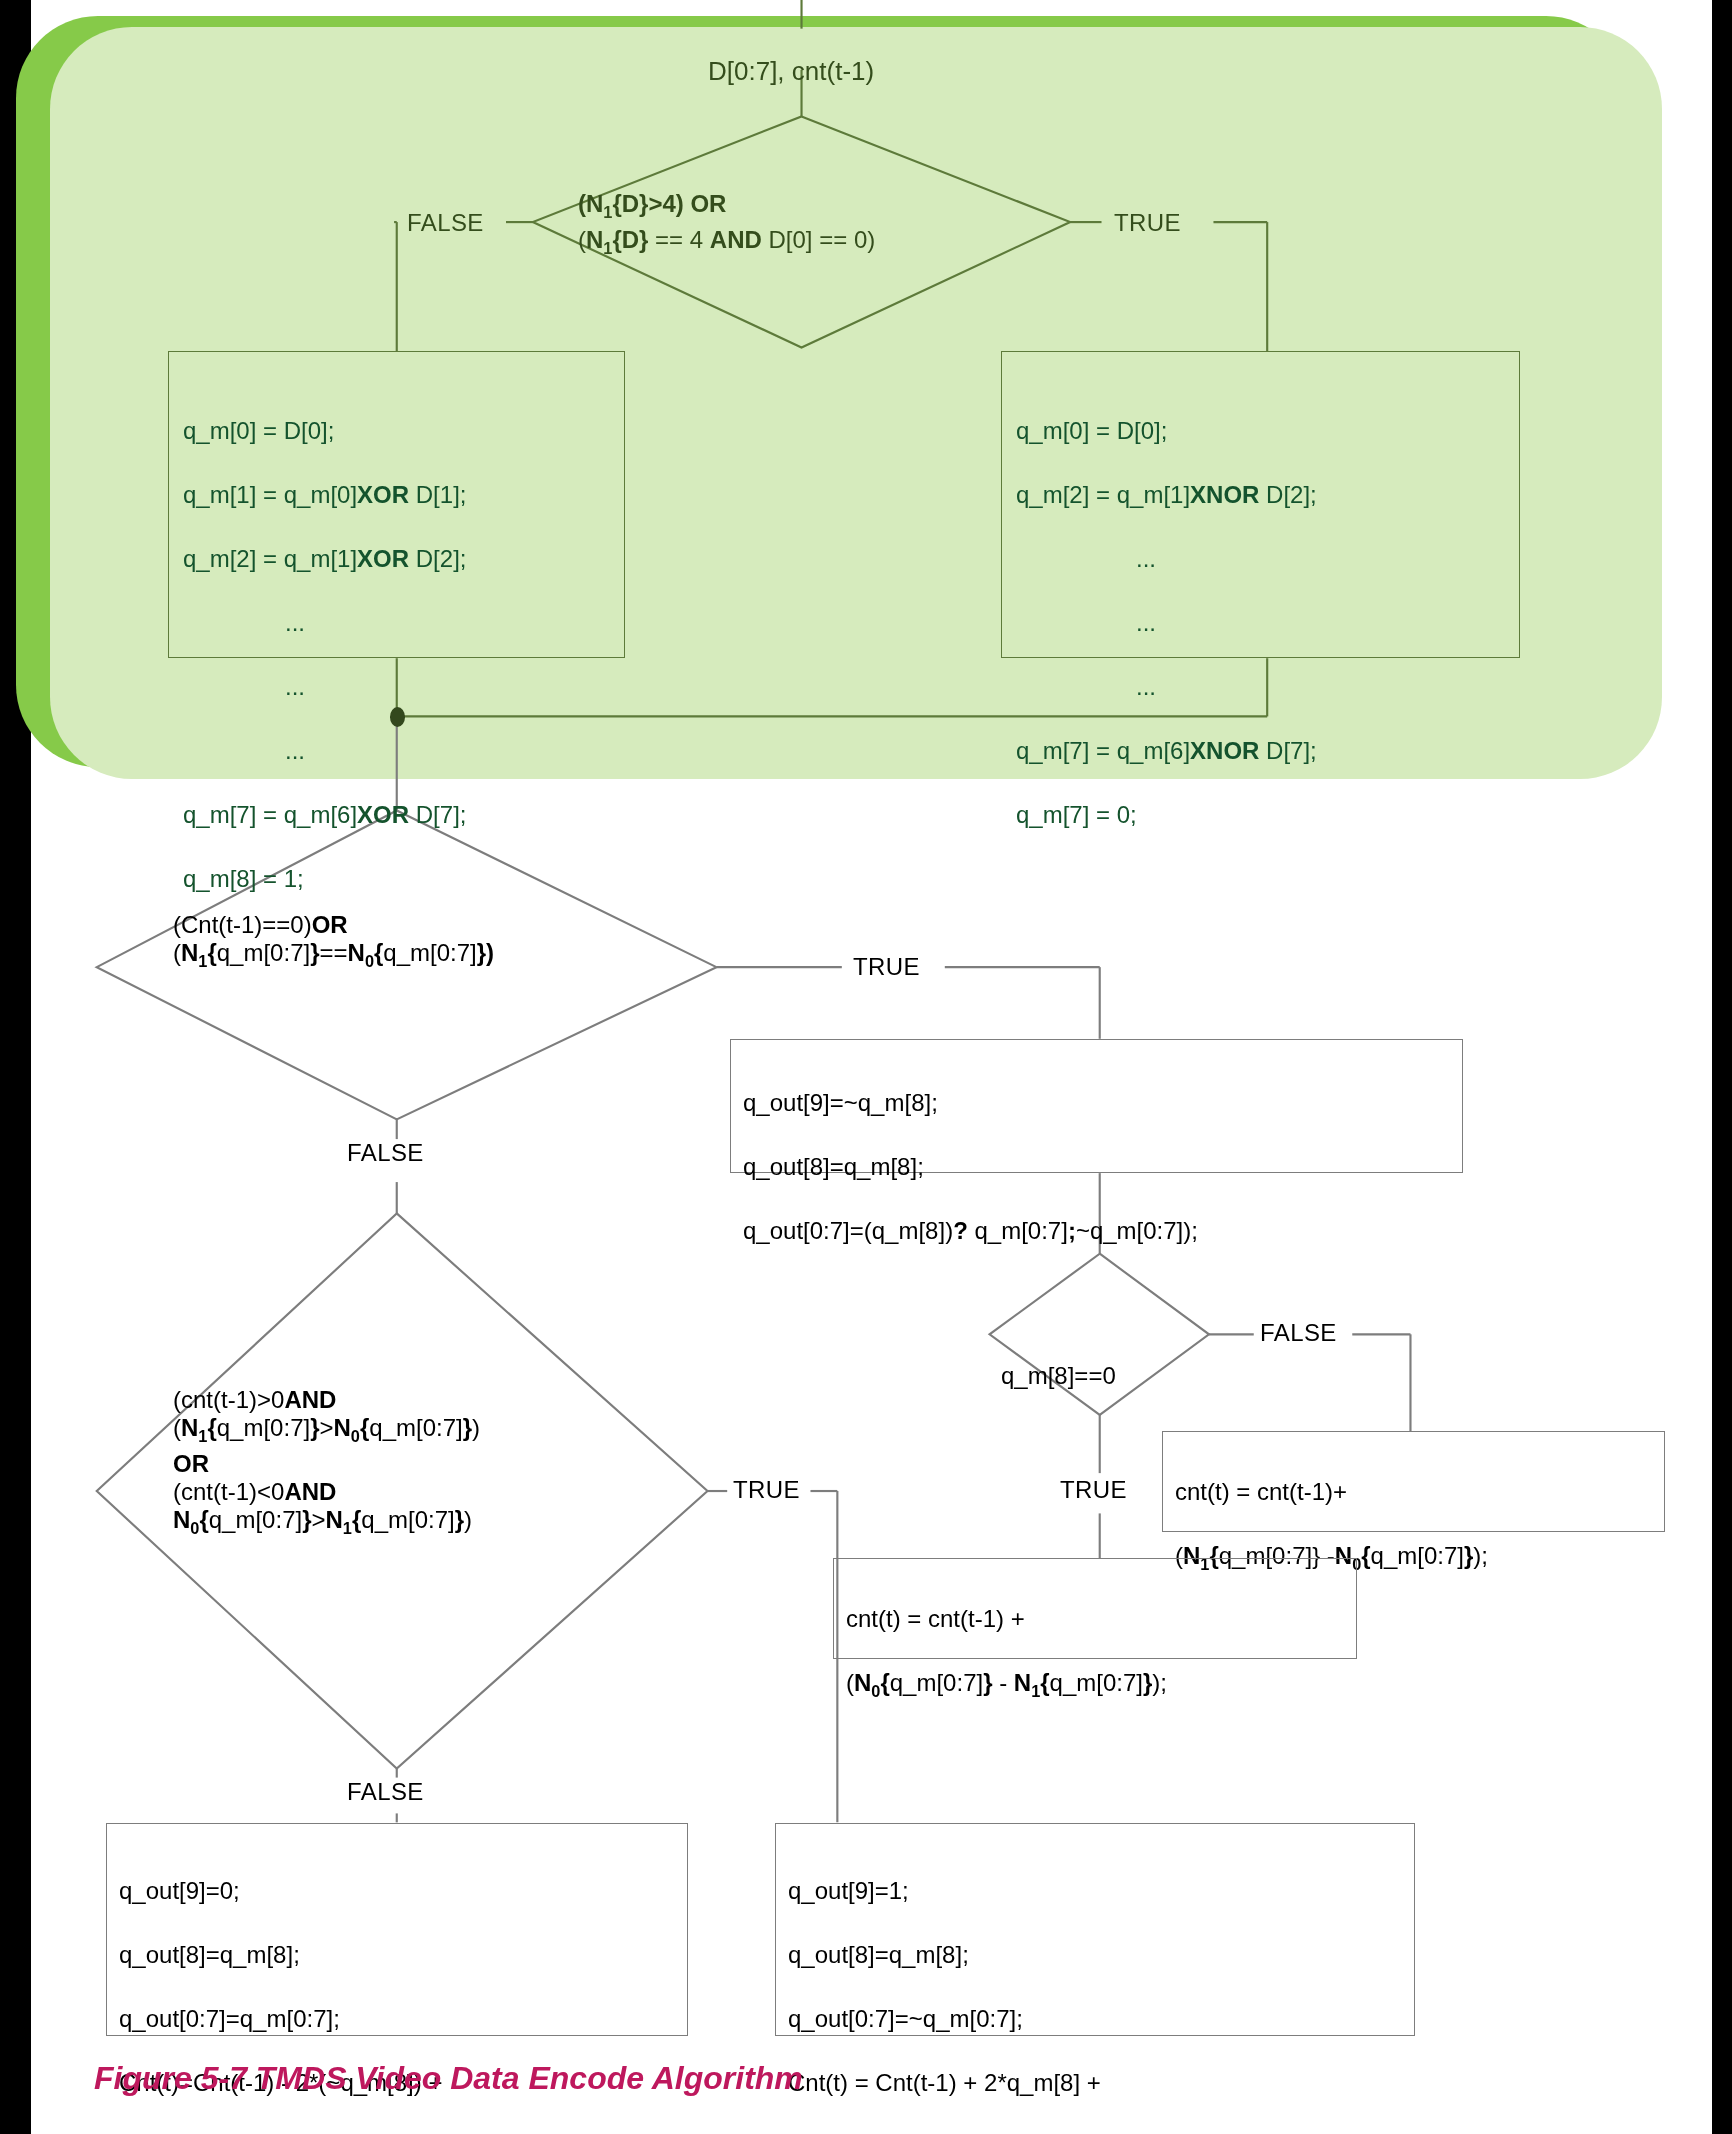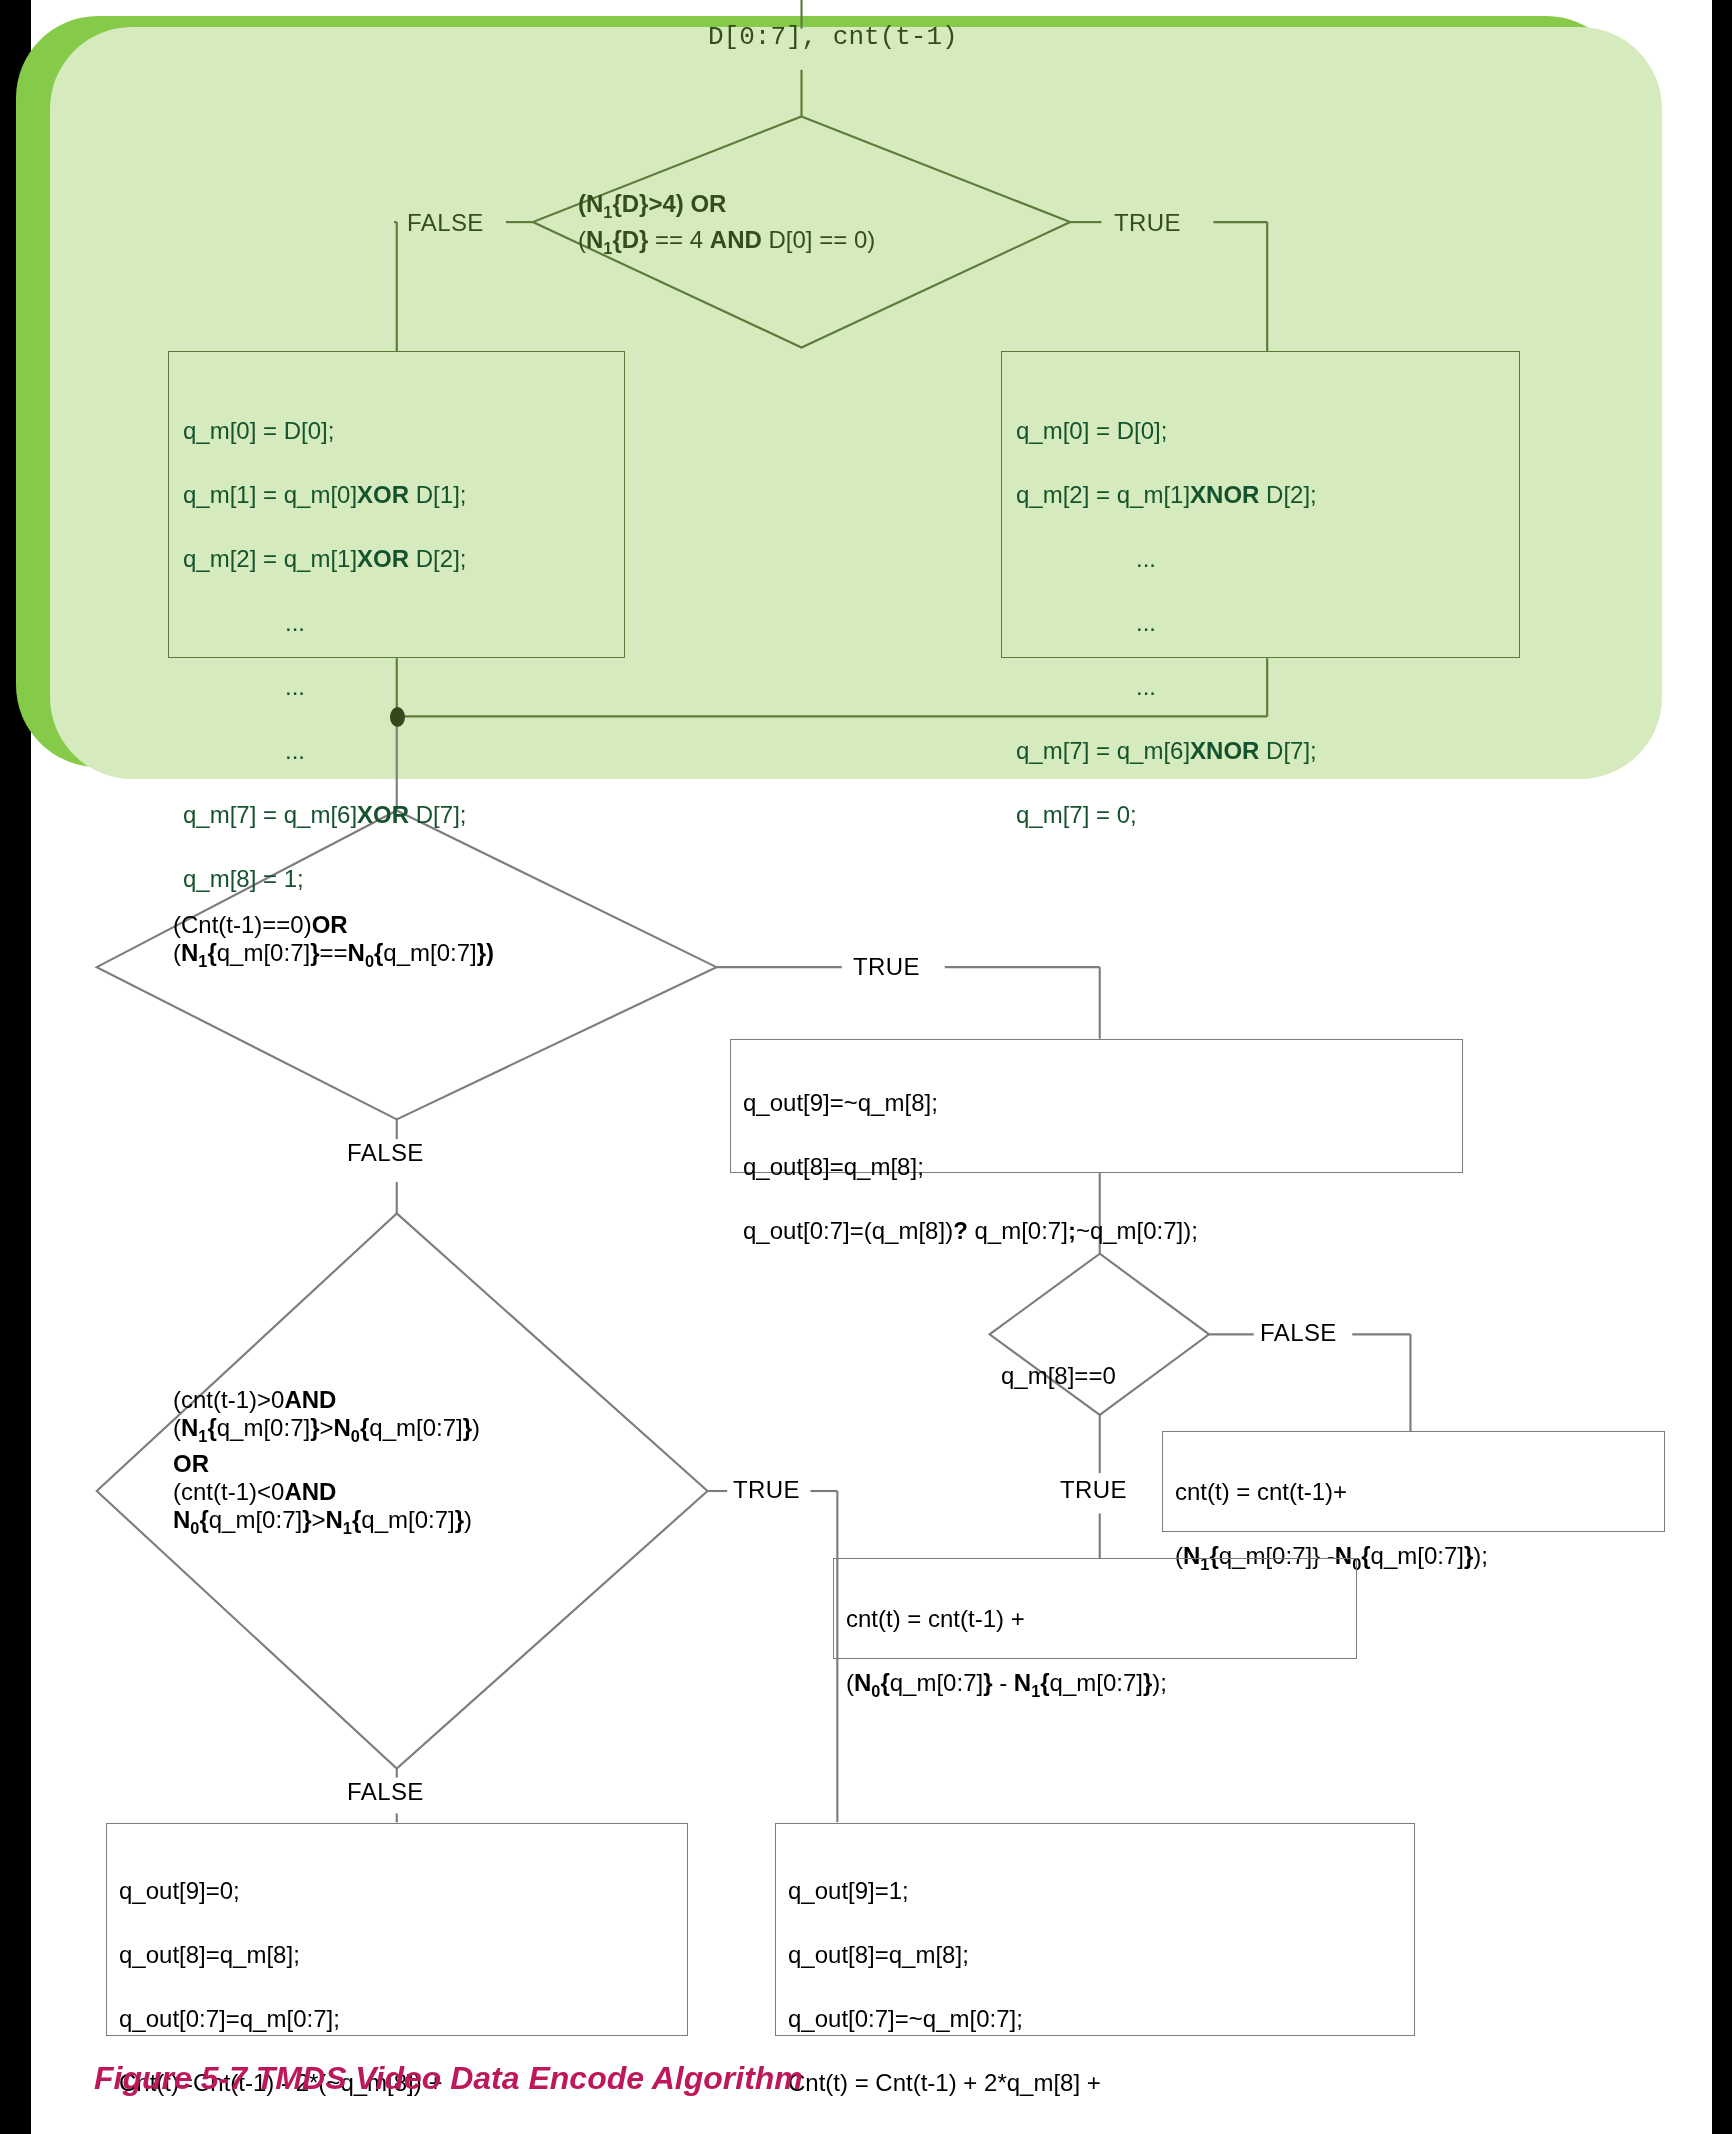--- a/index.html
+++ b/index.html
@@ -106,21 +106,21 @@
 
       <line x1="1350" y1="1490" x2="1400" y2="1490"></line>
       <line x1="1510" y1="1490" x2="1575" y2="1490"></line>
       <line x1="1575" y1="1490" x2="1575" y2="1598"></line>
 
       <line x1="1228" y1="1580" x2="1228" y2="1645"></line>
       <line x1="1228" y1="1690" x2="1228" y2="1740"></line>
     </g>
   </svg>
 
-  <div class="tx green-tx" style="left:708px;top:22px;font-size:26px;font-family:Liberation Mono, monospace;">D[0:7], cnt(t-1)</div>
+  <div class="tx green-tx" style="left:708px;top:56px;font-size:26px;">D[0:7], cnt(t-1)</div>
 
   <div class="diamond-text g" style="left:578px;top:190px;width:448px;">
     <div><span class="b">(N<sub>1</sub>{D}&gt;4)</span> <span class="b">OR</span></div>
     <div>(<span class="b">N<sub>1</sub>{D}</span> == 4 <span class="b">AND</span> D[0] == 0)</div>
   </div>
 
   <div class="tx edge-label g" style="left:407px;top:209px;">FALSE</div>
   <div class="tx edge-label g" style="left:1114px;top:209px;">TRUE</div>
 
   <div class="box green" style="left:168px;top:351px;width:457px;height:307px;"></div>

